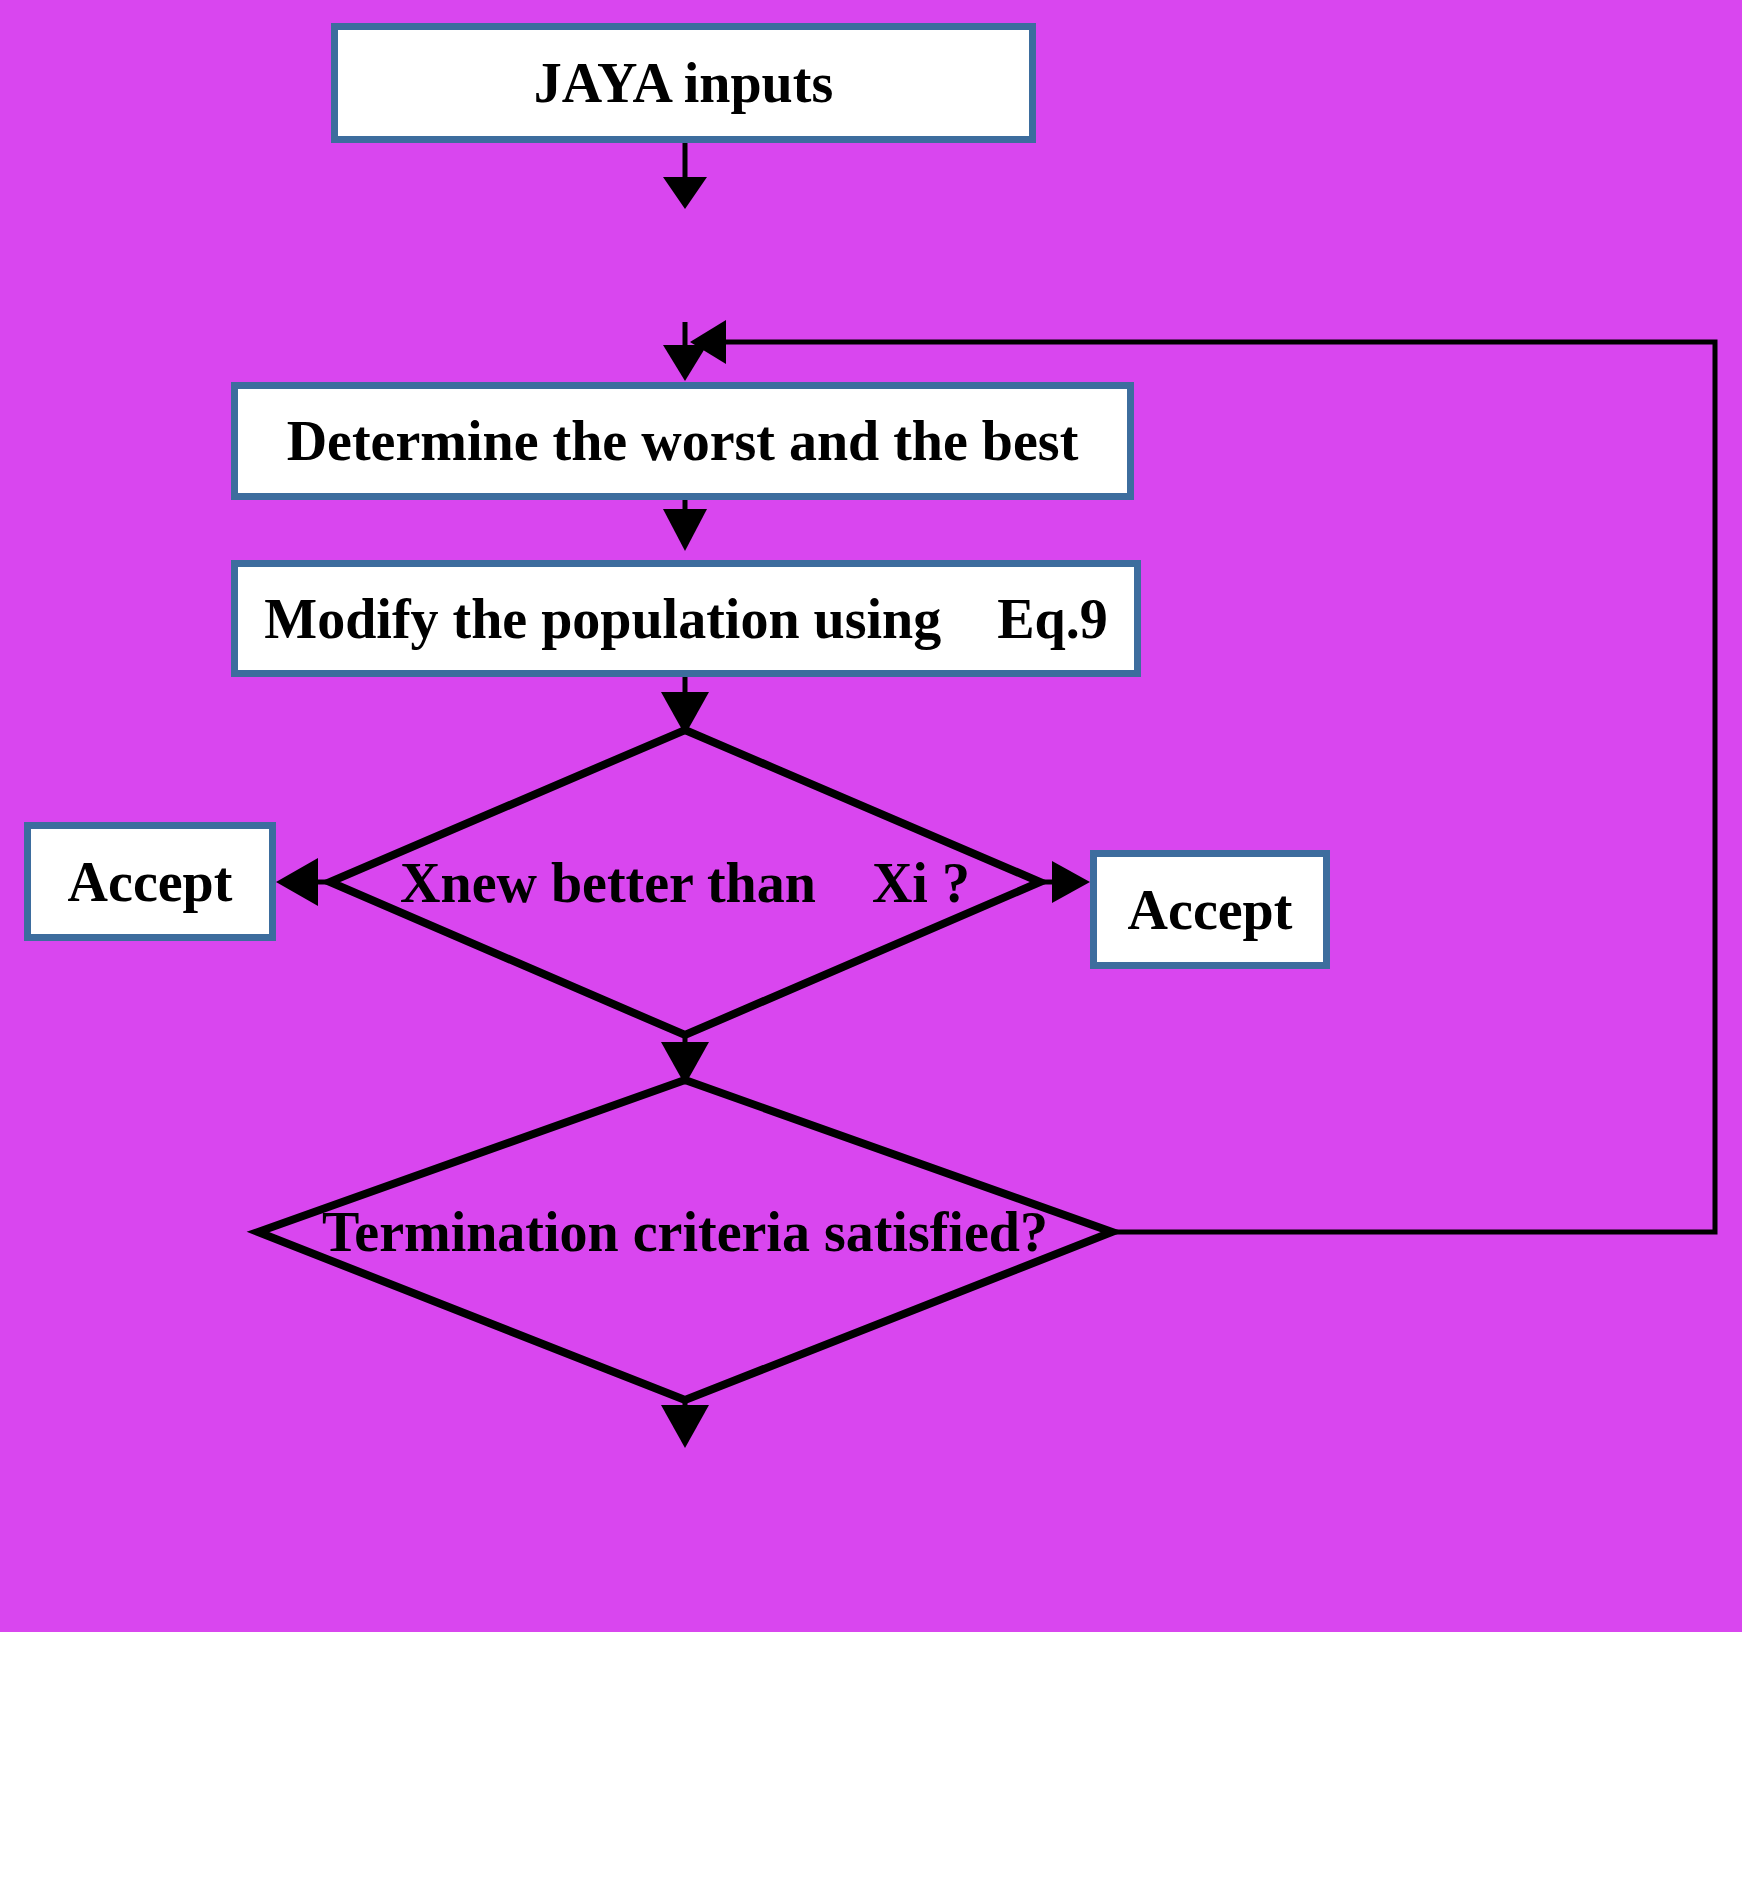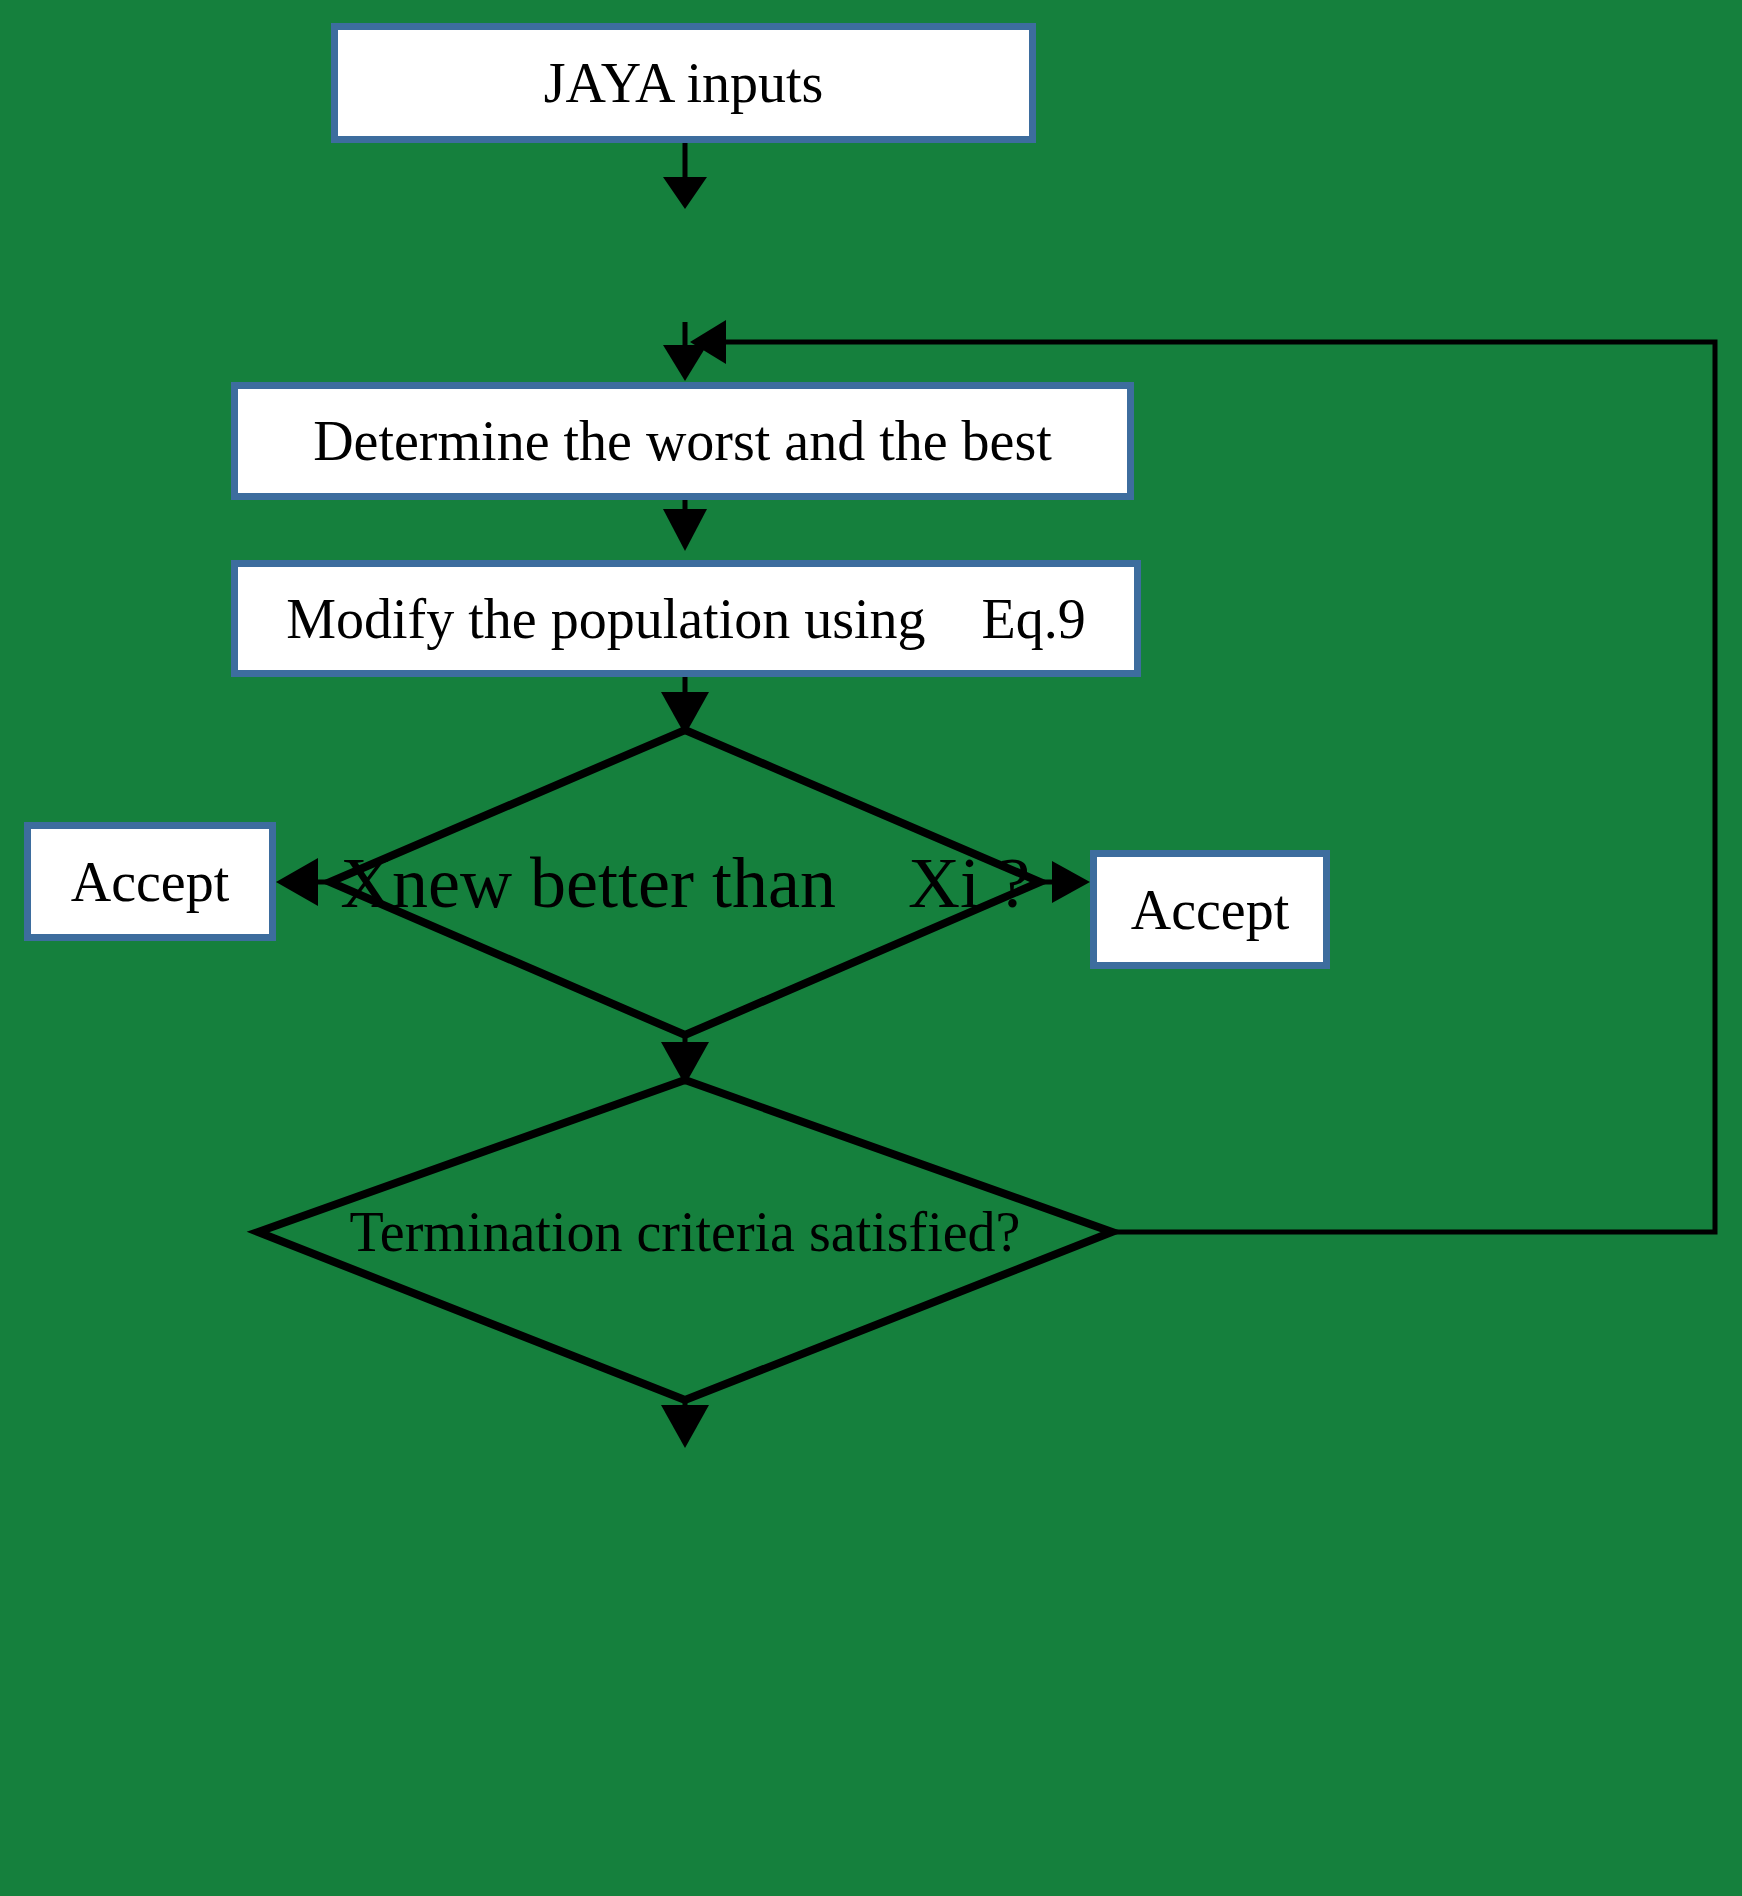--- a/index.html
+++ b/index.html
@@ -4,24 +4,25 @@
 <title>JAYA Algorithm Flowchart</title>
 <style>
   html, body {
     margin: 0;
     padding: 0;
     background: #ffffff;
   }
   #canvas {
     position: relative;
     width: 1742px;
-    height: 1896px;
-    background: #15803d;
+    height: 1632px;
+    background: #d946ef;
     overflow: hidden;
     font-family: "Liberation Serif", "DejaVu Serif", serif;
+    font-weight: bold;
   }
   svg.layer {
     position: absolute;
     left: 0;
     top: 0;
     width: 1742px;
     height: 1896px;
     pointer-events: none;
   }
   .proc-box {
@@ -135,21 +136,21 @@
 
   <div class="proc-box" style="left:24px; top:822px; width:252px; height:119px;">
     <span class="proc-label" style="font-size:56px;">Accept</span>
   </div>
 
   <div class="proc-box" style="left:1090px; top:822px; width:240px; height:119px;margin-top:28px;">
     <span class="proc-label" style="font-size:56px;">Accept</span>
   </div>
 
 
-  <div class="dia-label" style="left:385px; top:845px; width:600px; height:75px; font-size:72px;">
+  <div class="dia-label" style="left:385px; top:845px; width:600px; height:75px; font-size:56px;">
     <span>Xnew better than    Xi ?</span>
   </div>
 
   <div class="dia-label" style="left:310px; top:1194px; width:750px; height:75px; font-size:56px;">
     <span>Termination criteria satisfied?</span>
   </div>
 
 </div>
 
 </body></html>

